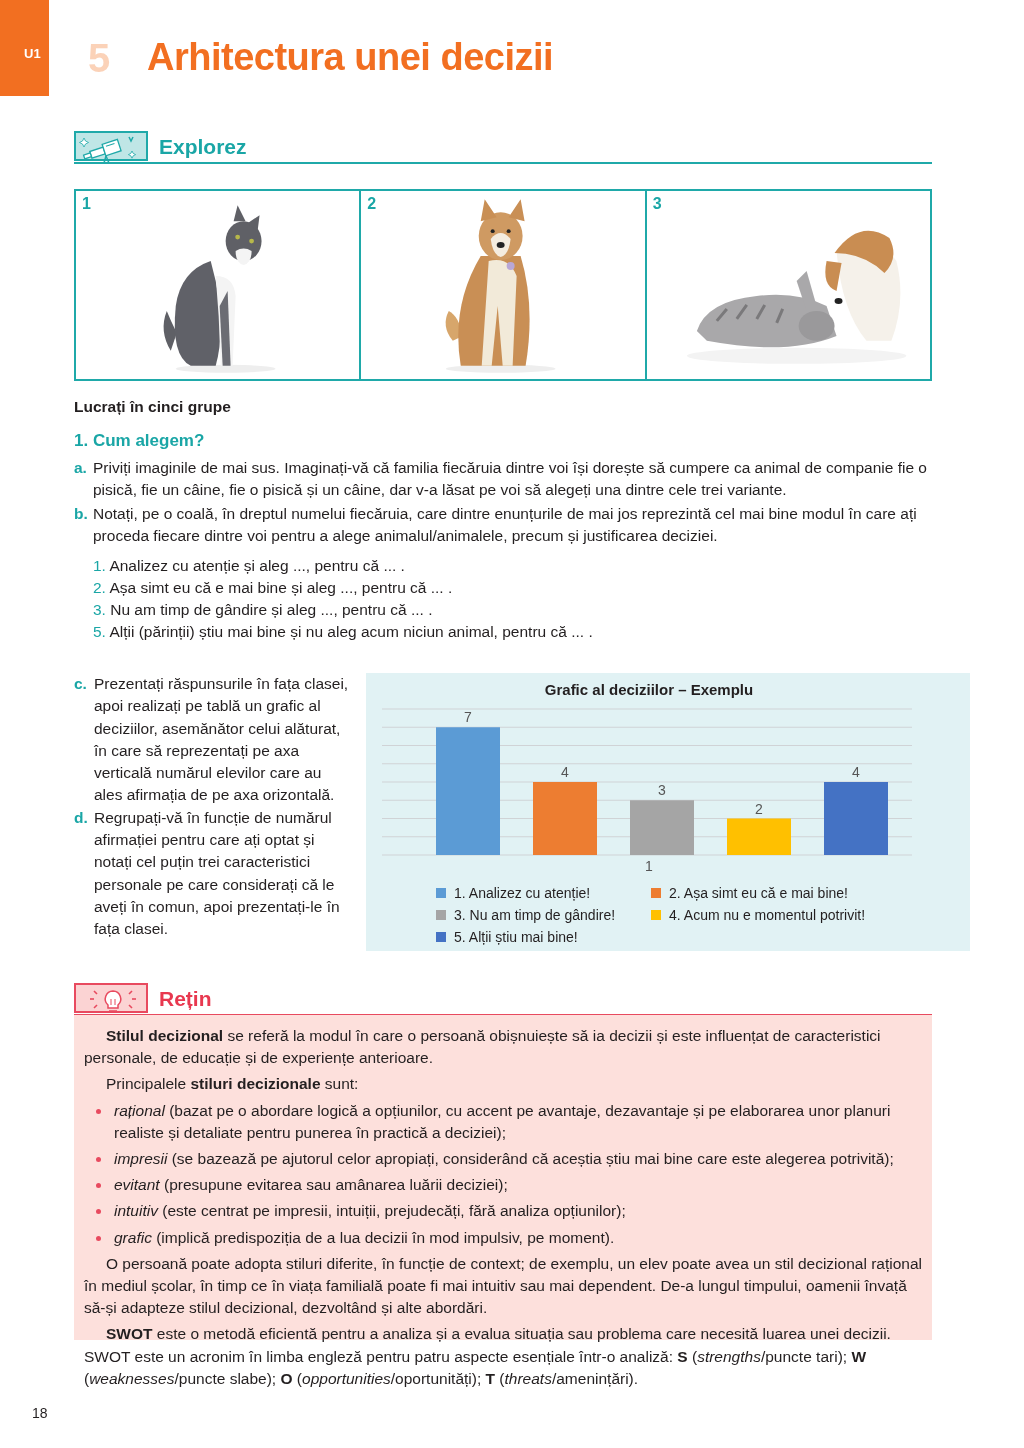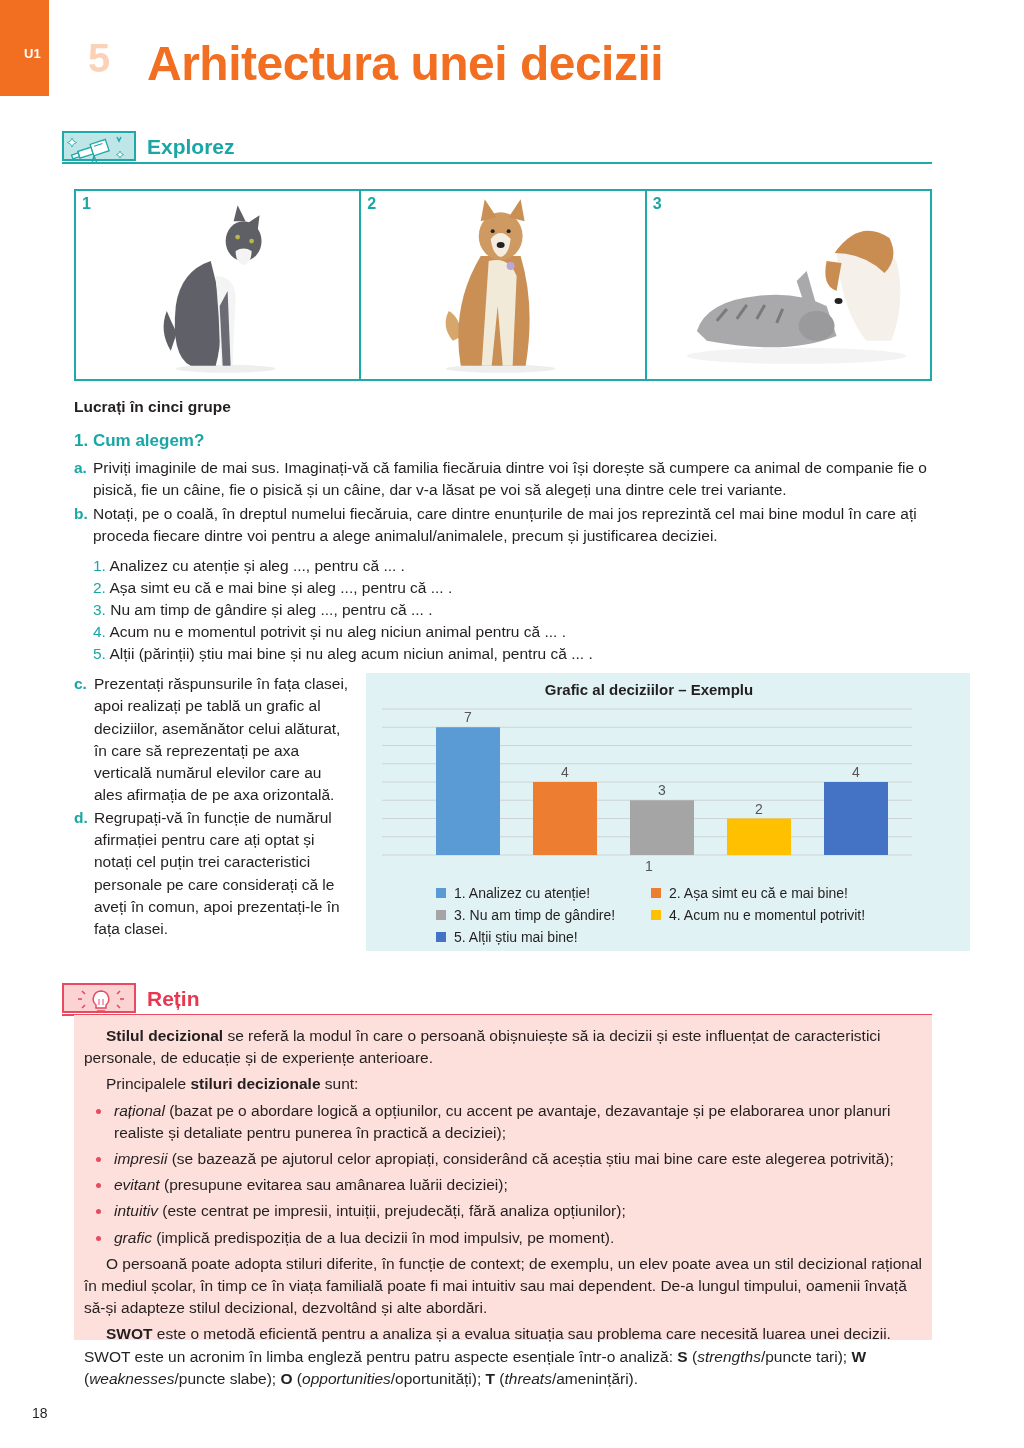--- a/index.html
+++ b/index.html
@@ -1,21 +1,21 @@
 <!DOCTYPE html>
 <html><head>
 <meta charset="utf-8">
 <style>
   html,body{margin:0;padding:0;background:#fff;}
   body{width:1024px;height:1448px;position:relative;overflow:hidden;font-family:"Liberation Sans",sans-serif;color:#231f20;}
   .unit-tab{position:absolute;left:0;top:0;width:49px;height:96px;background:#f26f21;}
   .unit-tab span{position:absolute;left:24px;top:46px;color:#fff;font-weight:bold;font-size:13px;}
   .lesson-num{position:absolute;left:88px;top:36px;font-size:40px;font-weight:bold;color:#fbd2b8;}
-  .lesson-title{position:absolute;left:147px;top:36px;font-size:48px;font-weight:bold;color:#f26f21;letter-spacing:-0.5px;}
-  .section-head{position:absolute;left:62px;height:32px;right:92px;text-align:center;}
+  .lesson-title{position:absolute;left:147px;top:36px;font-size:38px;font-weight:bold;color:#f26f21;letter-spacing:-0.5px;}
+  .section-head{position:absolute;left:74px;height:32px;right:92px;text-align:center;}
   .section-head .icon-box{position:absolute;left:0;top:0;width:74px;height:30px;}
   .section-head .label{position:absolute;left:85px;top:4px;font-size:21px;font-weight:bold;}
   .section-head .rule{position:absolute;left:0;right:0;bottom:-1px;height:2px;}
   .explorez{top:131px;}
   .explorez .icon-box{background:#bfe6e6;border:2px solid #1fa9a9;box-sizing:border-box;}
   .explorez .label{color:#1aa6a6;}
   .explorez .rule{background:#1fa9a9;}
   .retin{top:983px;}
   .retin .icon-box{background:#fbd3d3;border:2px solid #e84a5f;box-sizing:border-box;}
   .retin .label{color:#e8384f;}
@@ -139,21 +139,20 @@
 </div>
 <div class="txt para" style="top:503px;">
   <span class="lbl teal">b.</span>
   <span class="body">Notați, pe o coală, în dreptul numelui fiecăruia, care dintre enunțurile de mai jos reprezintă cel mai bine modul în care ați proceda fiecare dintre voi pentru a alege animalul/animalele, precum și justificarea deciziei.</span>
 </div>
 
 <div class="numlist">
   <div><span class="n">1.</span> <span>Analizez cu atenție și aleg ..., pentru că ... .</span></div>
   <div><span class="n">2.</span> <span>Așa simt eu că e mai bine și aleg ..., pentru că ... .</span></div>
   <div><span class="n">3.</span> <span>Nu am timp de gândire și aleg ..., pentru că ... .</span></div>
-  <div><span class="n">4.</span> <span>Acum nu e momentul potrivit și nu aleg niciun animal pentru că ... .</span></div>
   <div><span class="n">5.</span> <span>Alții (părinții) știu mai bine și nu aleg acum niciun animal, pentru că ... .</span></div>
 </div>
 
 <div class="col-left">
   <div class="item">
     <span class="lbl teal">c.</span>
     <span>Prezentați răspunsurile în fața clasei, apoi realizați pe tablă un grafic al deciziilor, asemănător celui alăturat, în care să reprezentați pe axa verticală numărul elevilor care au ales afirmația de pe axa orizontală.</span>
   </div>
   <div class="item">
     <span class="lbl teal">d.</span>

